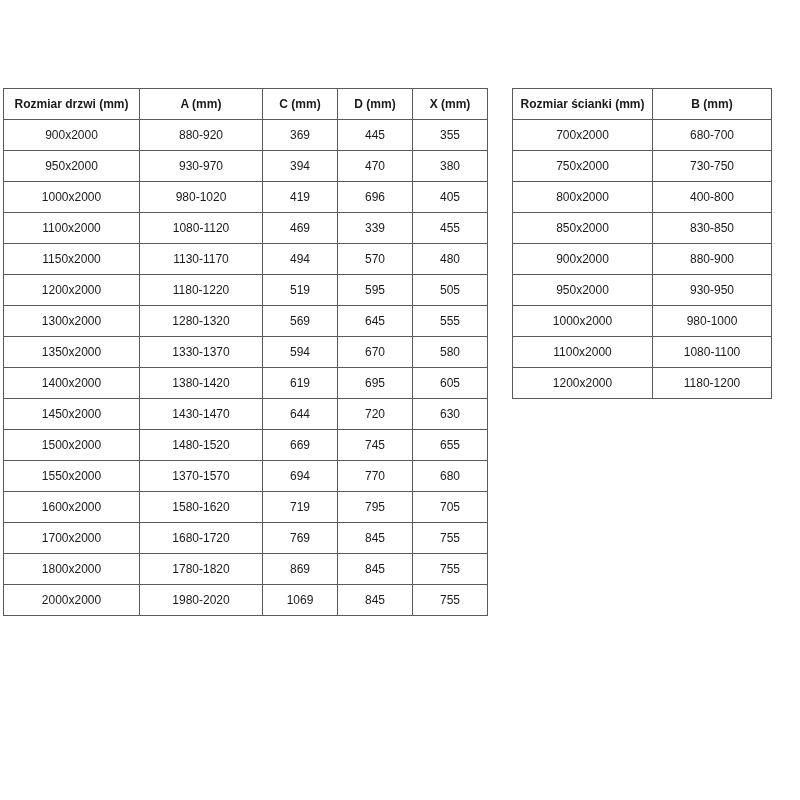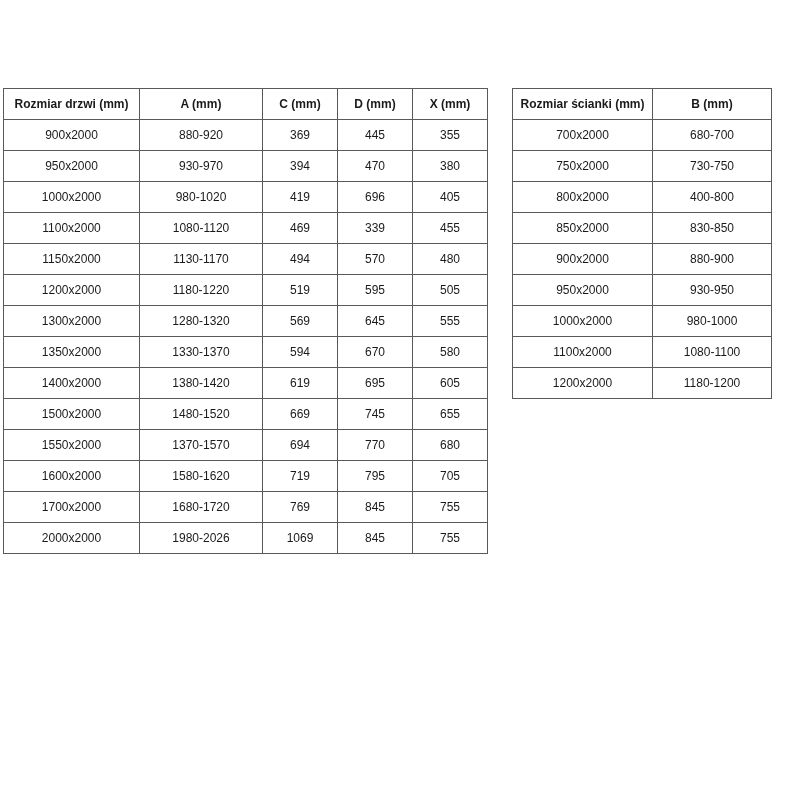--- a/index.html
+++ b/index.html
@@ -117,20 +117,27 @@
           <td>580</td>
         </tr>
         <tr>
           <td>1400x2000</td>
           <td>1380-1420</td>
           <td>619</td>
           <td>695</td>
           <td>605</td>
         </tr>
         <tr>
+          <td>1450x2000</td>
+          <td>1430-1470</td>
+          <td>644</td>
+          <td>720</td>
+          <td>630</td>
+        </tr>
+        <tr>
           <td>1500x2000</td>
           <td>1480-1520</td>
           <td>669</td>
           <td>745</td>
           <td>655</td>
         </tr>
         <tr>
           <td>1550x2000</td>
           <td>1370-1570</td>
           <td>694</td>
@@ -145,22 +152,29 @@
           <td>705</td>
         </tr>
         <tr>
           <td>1700x2000</td>
           <td>1680-1720</td>
           <td>769</td>
           <td>845</td>
           <td>755</td>
         </tr>
         <tr>
+          <td>1800x2000</td>
+          <td>1780-1820</td>
+          <td>869</td>
+          <td>845</td>
+          <td>755</td>
+        </tr>
+        <tr>
           <td>2000x2000</td>
-          <td>1980-2026</td>
+          <td>1980-2020</td>
           <td>1069</td>
           <td>845</td>
           <td>755</td>
         </tr>
       </tbody>
   </table>
 
   <table class="spec-table walls">
     <colgroup>
       <col style="width:140px">

